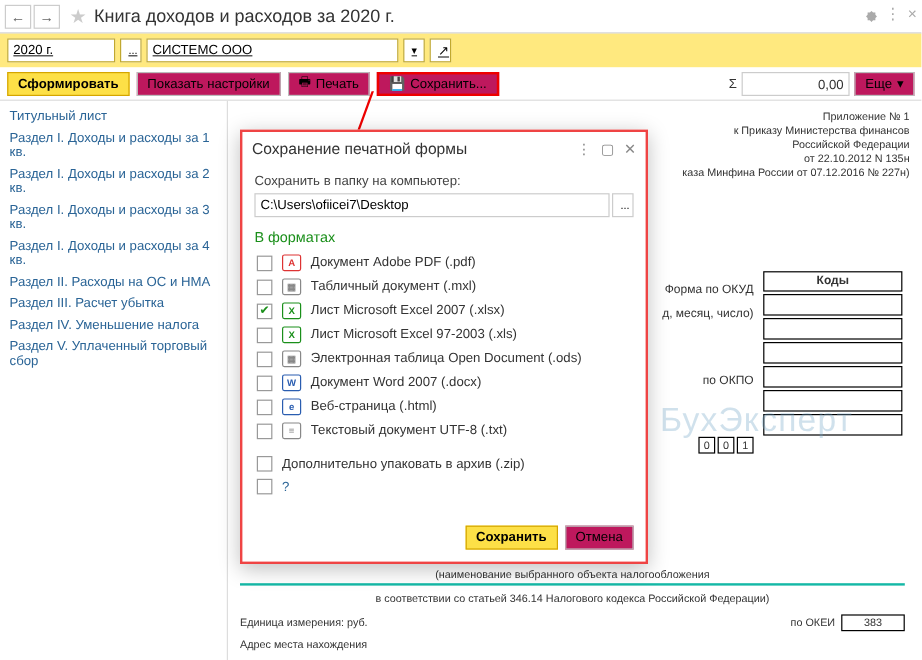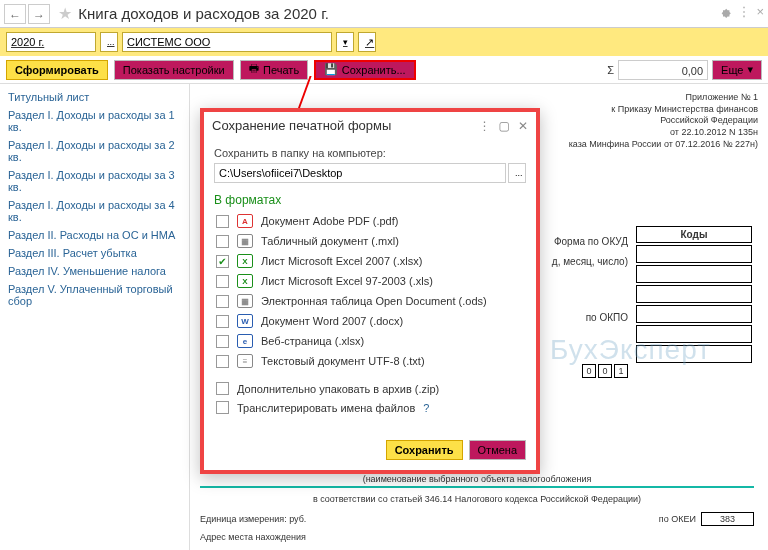--- a/index.html
+++ b/index.html
@@ -25,21 +25,21 @@
   .content { flex: 1; position: relative; padding: 8px 10px; overflow: hidden; }
   .doc-header { text-align: right; font-size: 9px; color: #333; line-height: 1.3; }
   .doc-title { font-weight: bold; text-align: left; margin: 14px 0 8px 0; font-size: 11px; line-height:1.4; }
   .codes-table { position: absolute; right: 14px; top: 140px; width: 120px; }
   .codes-table th { border: 1px solid #000; font-size: 10px; padding: 2px; margin-left: 20px; }
   .codes-table td { border: 1px solid #000; height: 18px; font-size: 10px; padding: 2px; }
   .codes-label { position:absolute; right: 140px; text-align: right; font-size:10px; }
   .foot-lines { position:absolute; bottom:6px; left:10px; right:14px; font-size:9px; }
   .foot-lines div { border-bottom: 2px solid #14b8a6; margin-top:6px; padding-bottom:2px; }
   
-  .dialog { position: absolute; left: 200px; top: 108px; width: 340px; background: #fff; border: 4px solid #ef4444; box-shadow: 0 4px 16px rgba(0,0,0,.25); }
+  .dialog { position: absolute; left: 200px; top: 108px; width: 340px; background: #fff; border: 2px solid #ef4444; box-shadow: 0 4px 16px rgba(0,0,0,.25); }
   .dlg-title { display: flex; align-items: center; padding: 6px 8px; font-size: 13px; }
   .dlg-title span:first-child { flex: 1; }
   .dlg-ctrl { margin-left: 8px; color: #888; cursor: pointer; font-size: 12px; }
   .dlg-body { padding: 6px 10px 10px 10px; }
   .dlg-label { color: #444; margin: 2px 0 4px 0; }
   .path-row { display: flex; gap: 2px; }
   .path-row input { flex: 1; height: 20px; border: 1px solid #ccc; padding: 0 4px; font-size: 11px; }
   .sec-title { color: #1a8f1a; margin: 10px 0 4px 0; font-size: 12px; }
   .fmt-row { display: flex; align-items: center; gap: 8px; padding: 3px 2px; }
   .chk { width: 13px; height: 13px; border: 1px solid #999; display: inline-flex; align-items: center; justify-content: center; font-size: 10px; color: #1a8f1a; background:#fff; }
@@ -210,35 +210,34 @@
   <span>Электронная таблица Open Document (.ods)</span>
         </div>
         <div class="fmt-row">
           <span class="chk "></span>
   <span class="fmt-icon" style="border-color:#2a5db0;color:#2a5db0">W</span>
   <span>Документ Word 2007 (.docx)</span>
         </div>
         <div class="fmt-row">
           <span class="chk "></span>
   <span class="fmt-icon" style="border-color:#2a5db0;color:#2a5db0">e</span>
-  <span>Веб-страница (.xlsx)</span>
+  <span>Веб-страница (.html)</span>
         </div>
         <div class="fmt-row">
           <span class="chk "></span>
   <span class="fmt-icon" style="border-color:#888;color:#888">≡</span>
   <span>Текстовый документ UTF-8 (.txt)</span>
         </div>
       </div>
     <div class="fmt-row" style="margin-top:8px">
       <span class="chk"></span>
       <span>Дополнительно упаковать в архив (.zip)</span>
     </div>
     <div class="fmt-row">
       <span class="chk"></span>
-      <span>Транслитерировать имена файлов</span>
       <span style="color:#2a6496">?</span>
     </div>
     <div class="dlg-buttons">
       <button class="btn primary">Сохранить</button>
       <button class="btn">Отмена</button>
     </div>
   </div>
 </div>
 
 </body></html>

